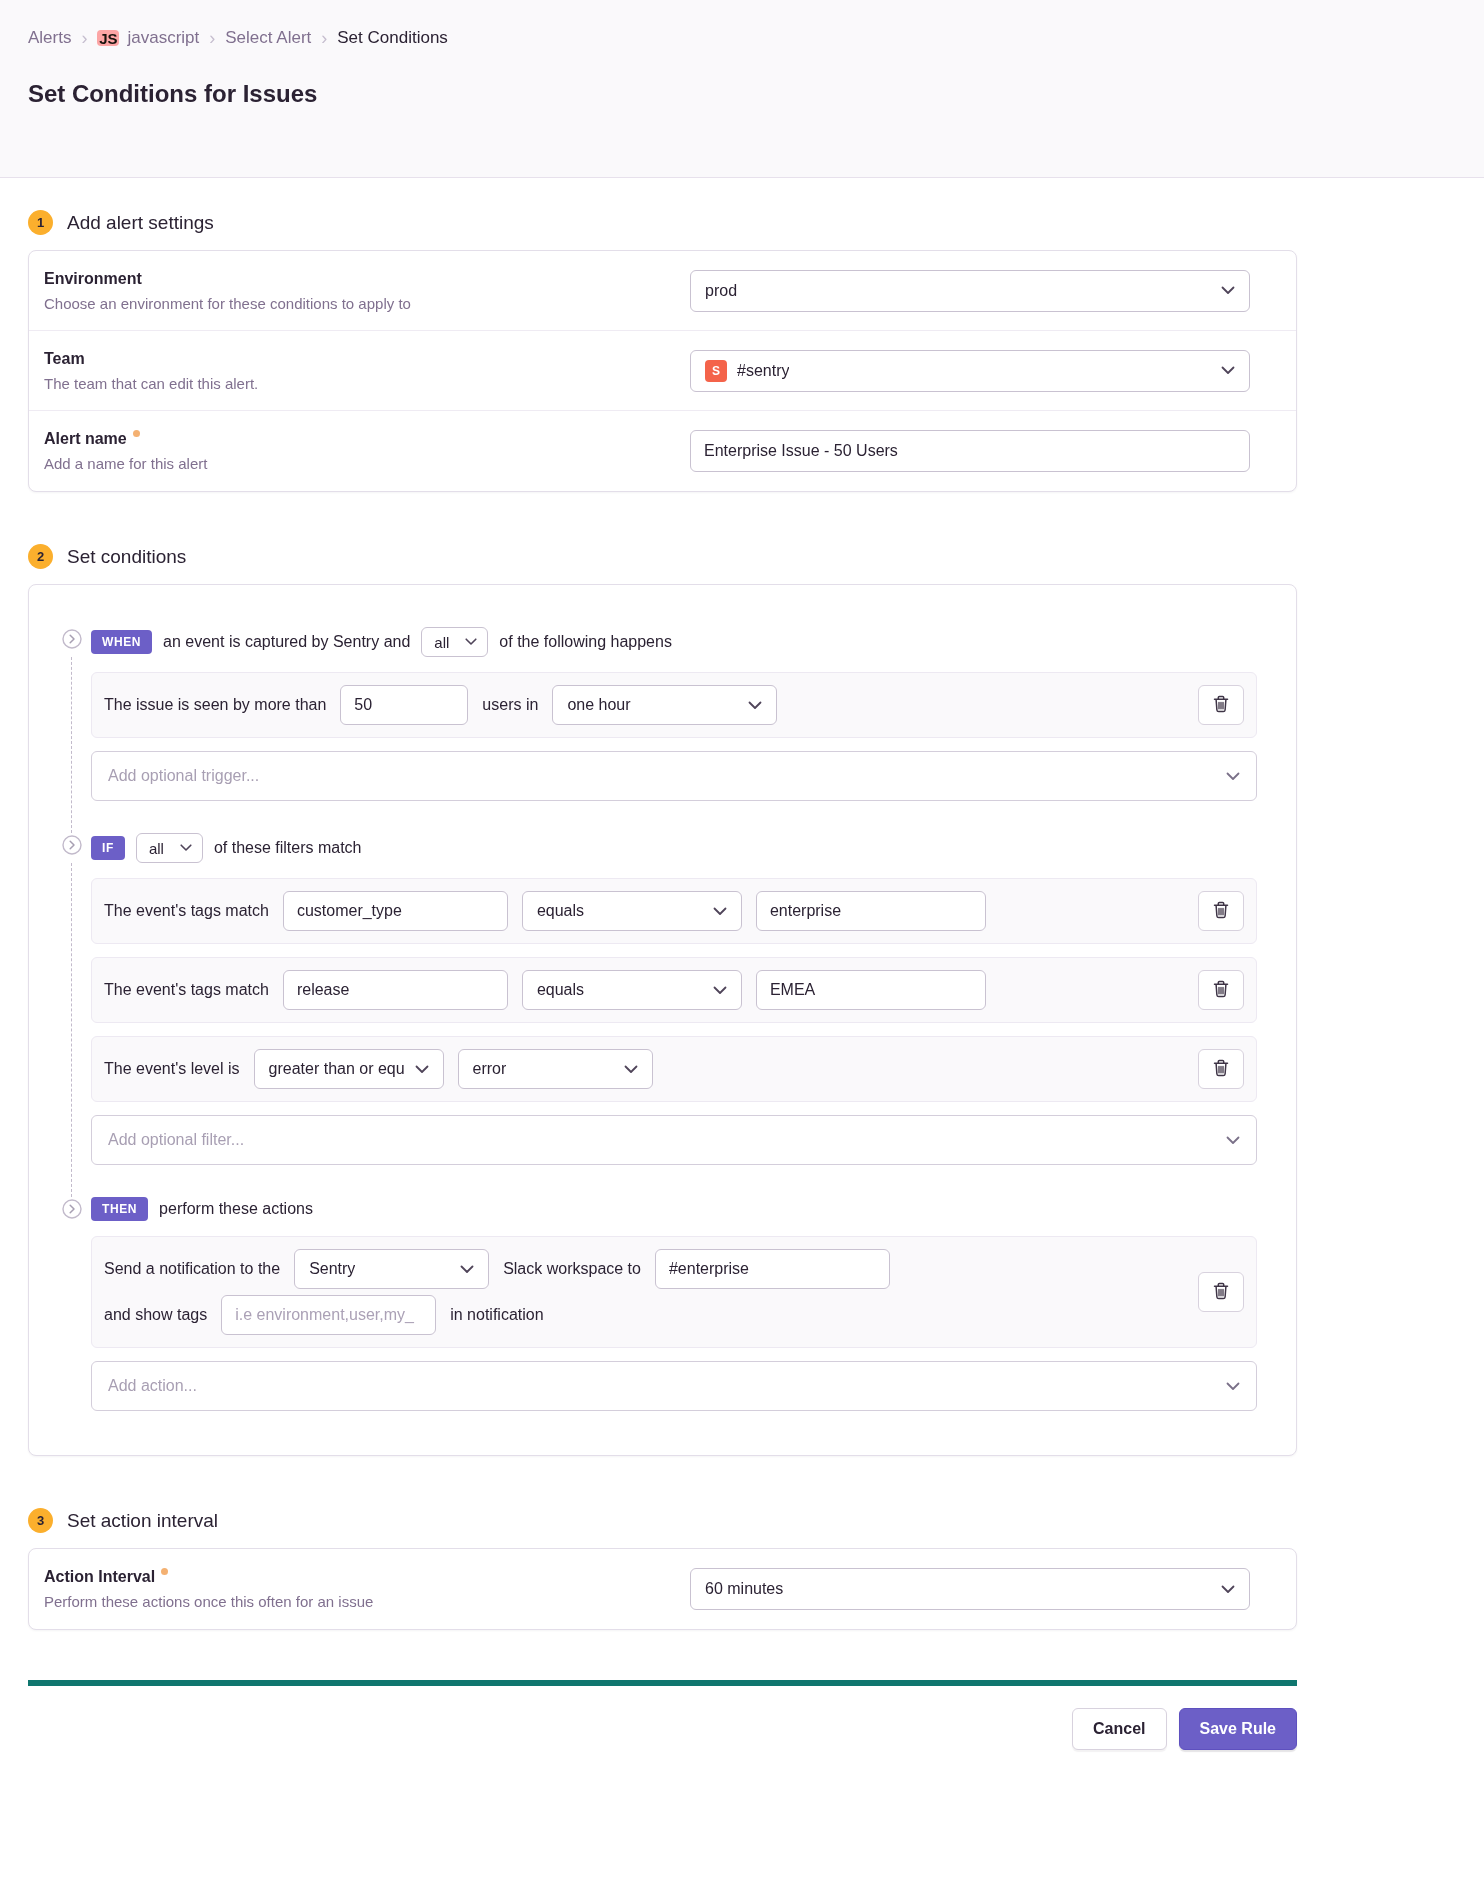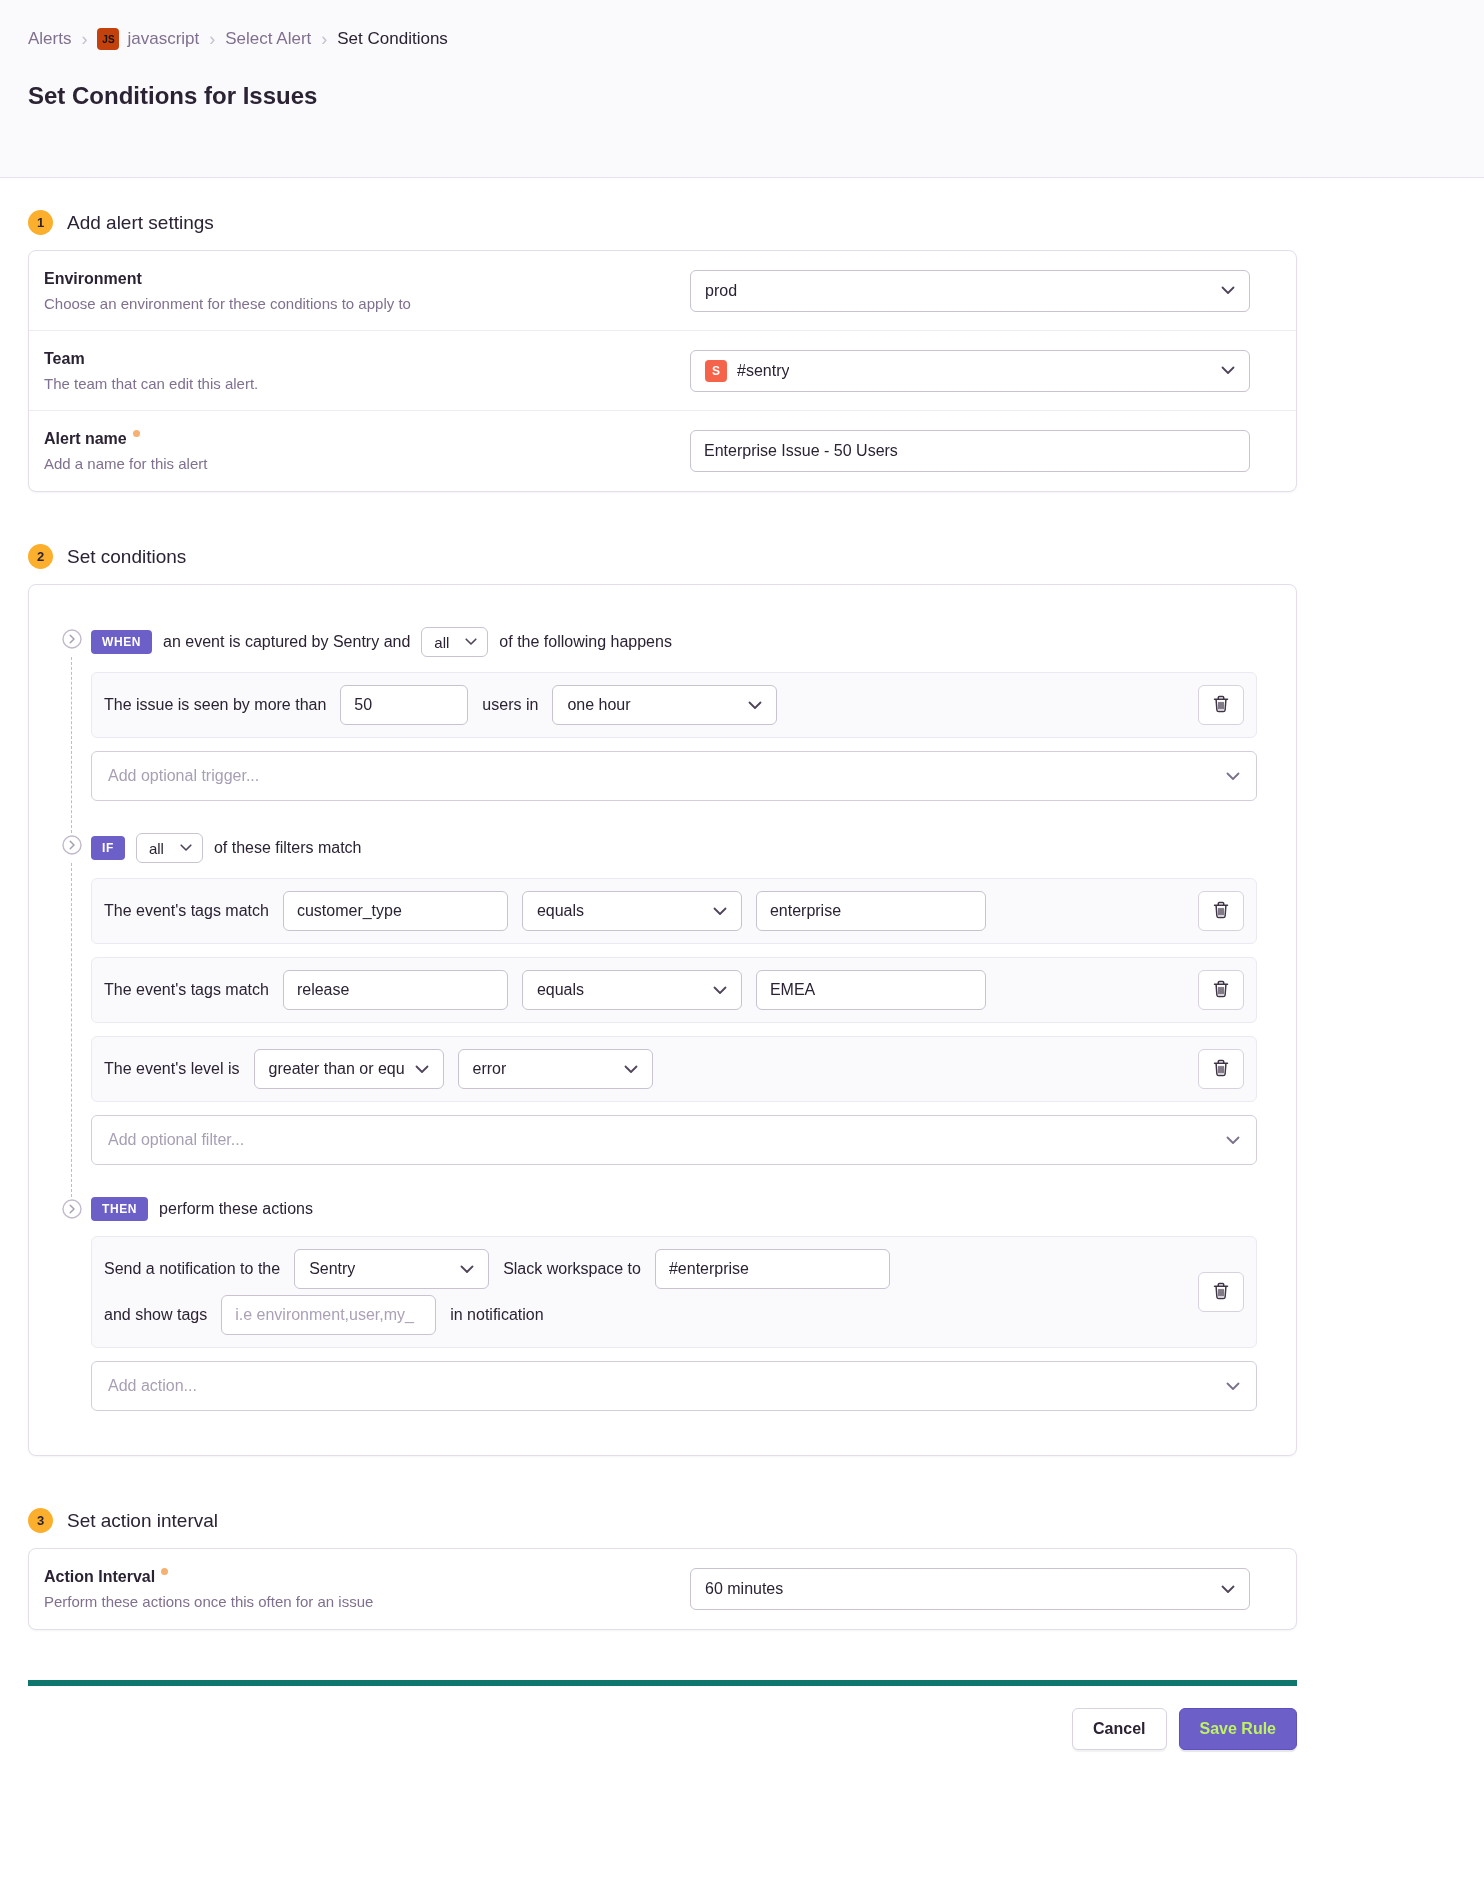--- a/index.html
+++ b/index.html
@@ -12,22 +12,22 @@
   .page-header {
     background:#FAF9FB; border-bottom:1px solid #E7E1EC;
     height:178px; padding:28px 28px 0;
   }
   .breadcrumb { display:flex; align-items:center; gap:10px; font-size:17px; color:#80708F; }
   .crumb { cursor:pointer; }
   .crumb.current { color:#2B2233; cursor:default; }
   .crumb.project { display:flex; align-items:center; gap:8px; }
   .sep { color:#C6BECF; font-size:18px; line-height:1; }
   .js-badge {
-    width:22px; height:22px; border-radius:4px; background:#c2410c; color:#18130e;
-    font-size:10px; font-weight:800; display:flex; align-items:center; justify-content:center;
+    width:22px; height:16px; border-radius:4px; background:#fca5a5; color:#18130e;
+    font-size:15px; font-weight:800; display:flex; align-items:center; justify-content:center;
   }
   .page-title { margin:32px 0 0; font-size:24px; font-weight:600; color:#2B2233; }
 
   
   main { width:1269px; margin:0 0 0 28px; }
   .step-header { display:flex; align-items:center; gap:14px; margin:32px 0 15px; }
   .step-header.gap-lg { margin-top:52px; }
   .step-circle {
     width:25px; height:25px; border-radius:50%; background:#FBAF2D; color:#2B2233;
     font-size:13px; font-weight:700; display:flex; align-items:center; justify-content:center; flex:none;
@@ -118,21 +118,21 @@
   
   .footer {
     margin-top:50px; border-top:6px solid #0f766e;
     padding:22px 0 36px; display:flex; justify-content:flex-end; gap:12px;
   }
   .btn {
     height:42px; padding:0 20px; border-radius:6px; font-size:16px; font-weight:600;
     display:flex; align-items:center; cursor:pointer; font-family:"Liberation Sans", sans-serif;
   }
   .btn-cancel { background:#fff; border:1px solid #D8D2DE; color:#2B2233; box-shadow:0 2px 1px rgba(43,34,51,0.06); }
-  .btn-save { background:#6C5FC7; border:1px solid #5E50BF; color:#bef264; box-shadow:0 2px 1px rgba(43,34,51,0.12); }
+  .btn-save { background:#6C5FC7; border:1px solid #5E50BF; color:#ffffff; box-shadow:0 2px 1px rgba(43,34,51,0.12); }
 </style>
 </head>
 <body>
 
 <header class="page-header">
   <nav class="breadcrumb">
     <span class="crumb">Alerts</span>
     <span class="sep">›</span>
     <span class="crumb project">
       <span class="js-badge">JS</span>

